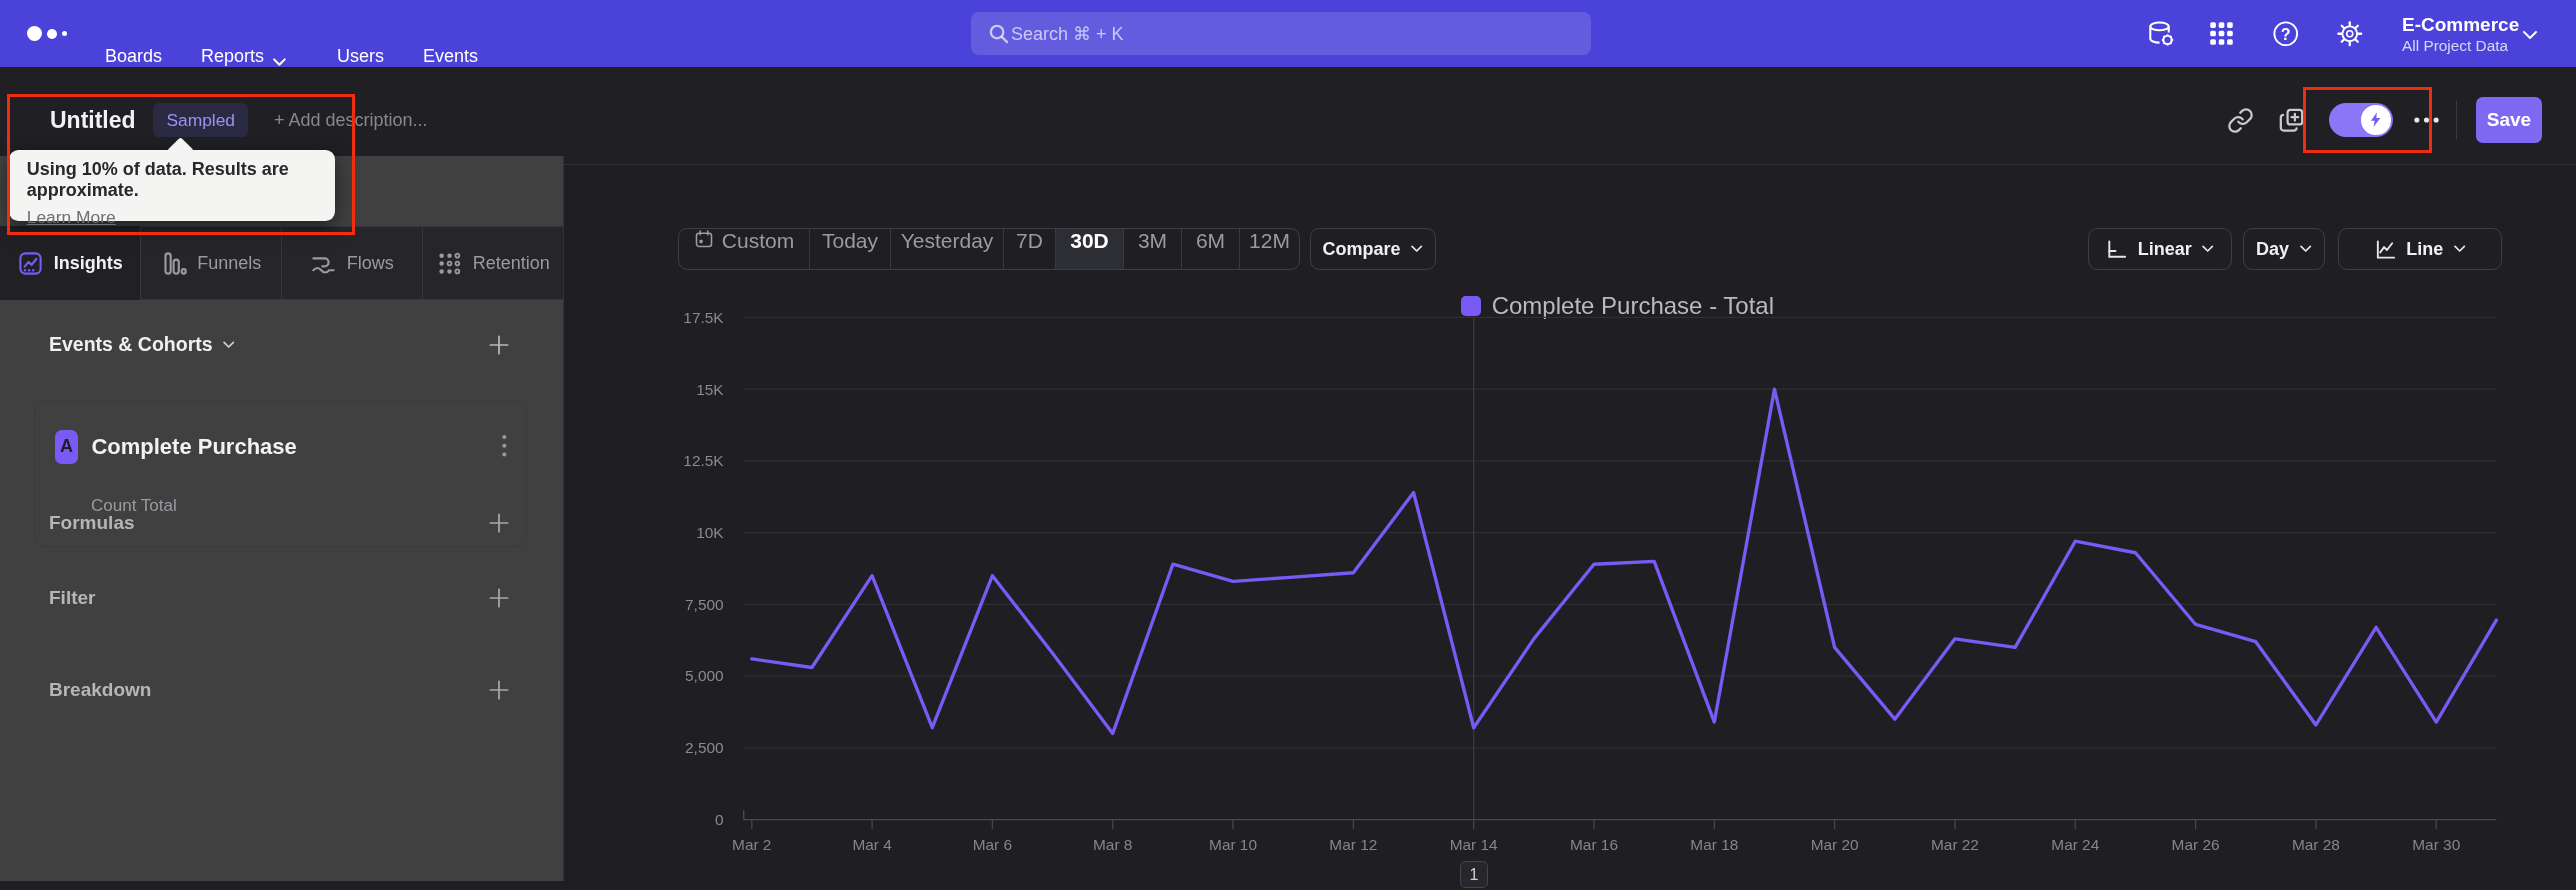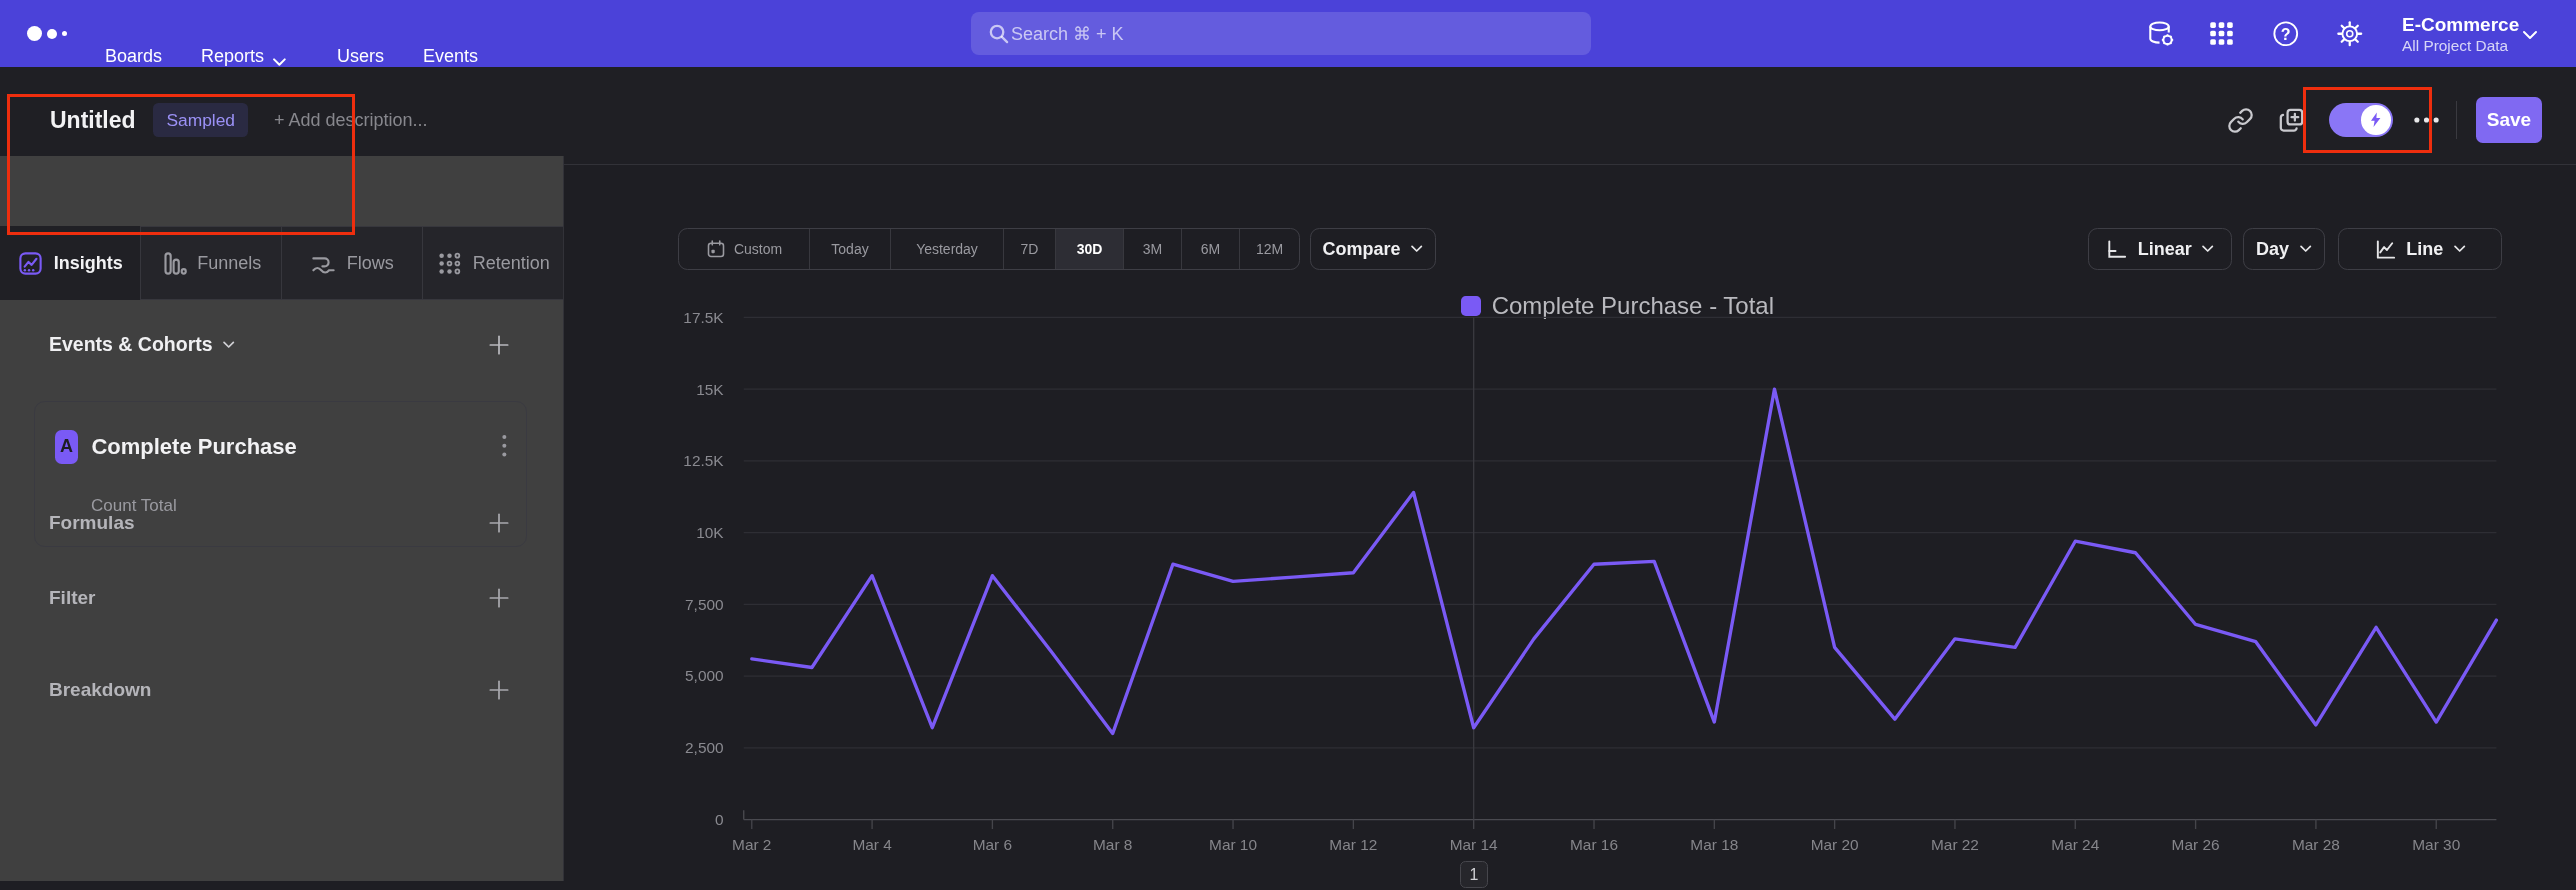--- a/index.html
+++ b/index.html
@@ -61,21 +61,21 @@
   .side-label { color:#b5b5ba; font-size:19px; font-weight:600; }
   .event-card { position:absolute; left:34px; top:245px; width:493px; height:146px; border:1.3px solid #3a3a41; border-radius:10.7px; cursor:pointer; }
   .event-row1 { position:absolute; left:20px; top:27.5px; width:453px; display:flex; align-items:center; }
   .abadge { width:23px; height:34px; border-radius:6.7px; background:#7a5af5; color:#1e1e23; font-size:18px; font-weight:700;
     display:flex; align-items:center; justify-content:center; }
   .event-name { margin-left:13.4px; color:#f2f2f4; font-size:22px; font-weight:600; }
   .kebab { margin-left:auto; cursor:pointer; }
   .event-metric { position:absolute; left:56px; top:94px; color:#9a9aa0; font-size:17px; cursor:pointer; }
   
   .seg-control { position:absolute; left:678px; top:228px; height:42px; display:flex; border:1.3px solid #3e3e45; border-radius:9.4px; overflow:hidden; }
-  .seg { display:flex; align-items:center; justify-content:center; gap:8px; font-size:14px; color:#9a9aa0; cursor:pointer; }
+  .seg { display:flex; justify-content:center; gap:8px; font-size:21px; color:#9a9aa0; cursor:pointer; }
   .seg + .seg { border-left:1.3px solid #38383e; }
   .seg.active { background:#2d2d34; color:#ffffff; font-weight:600; }
   .pill-btn { position:absolute; top:228px; height:42px; border:1.3px solid #3e3e45; border-radius:9.4px; background:transparent;
     display:flex; align-items:center; justify-content:center; gap:9.4px; color:#f0f0f2; font-size:18px; font-weight:600; cursor:pointer; }
   .legend { position:absolute; left:1461px; top:292px; display:flex; align-items:center; gap:10.7px; }
   .legend-swatch { width:20px; height:20px; border-radius:4.7px; background:#7a5af5; }
   .legend-label { color:#b9b9be; font-size:24px; }
   .page-btn { position:absolute; left:1460px; top:861px; width:28px; height:27px; background:#26262b; border:1.3px solid #46464c;
     border-radius:5.4px; color:#cfcfd3; font-size:16px; display:flex; align-items:center; justify-content:center; cursor:pointer; }
   #chart-svg { position:absolute; left:671px; top:306px; }
@@ -215,20 +215,25 @@
             <circle cx="21" cy="6" r="4"></circle>
             <circle cx="36" cy="6" r="4"></circle>
         </svg>
       </div>
       <div class="vdivider"></div>
       <button class="save-btn">Save</button>
     </div>
   </div>
 
   <div class="annotation1"></div>
+  <div class="tooltip">
+    <div class="caret"></div>
+    <div class="tline1">Using 10% of data. Results are approximate.</div>
+    <span class="tlink">Learn More</span>
+  </div>
 
   <div class="sidebar">
     <div class="tabs">
       <div class="tab active">
         <svg width="27" height="27" viewBox="0 0 24 24" fill="none" stroke="#7a5af5" stroke-width="1.9" stroke-linecap="round" stroke-linejoin="round">
           <rect x="3" y="3" width="18" height="18" rx="4.5"></rect>
           <polyline points="6.8 14.8 10.2 10.6 13 13.2 17.3 7.8"></polyline>
           <g stroke-width="2.2">
               <line x1="7" y1="18" x2="7" y2="18.01"></line>
               <line x1="10.7" y1="18" x2="10.7" y2="18.01"></line>

